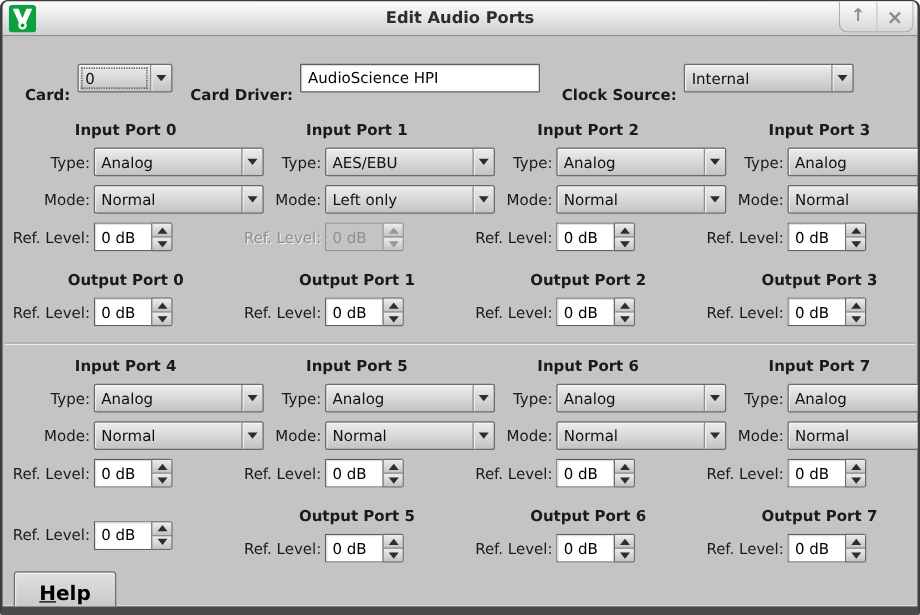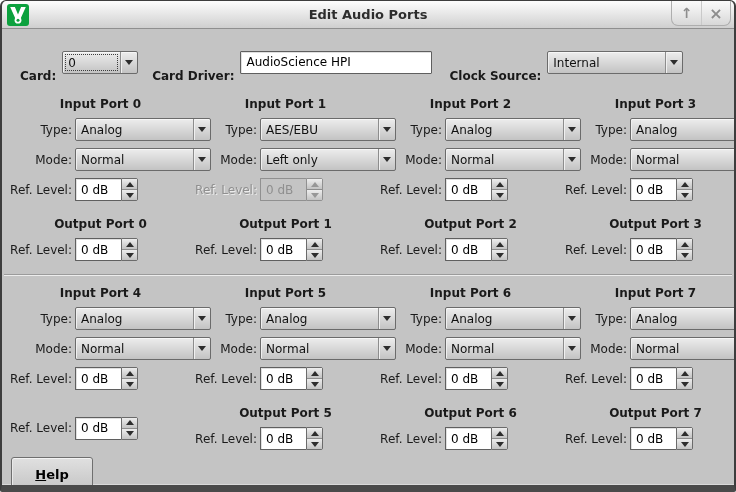--- a/index.html
+++ b/index.html
@@ -104,21 +104,21 @@
   .refrow.disabled .tri-down { border-top-color:#979797; }
   .refrow.disabled .tri-up-s { border-bottom-color:#979797; }
   .hsep { height:0; border-top:1px solid #9b9b9b; border-bottom:1px solid #ededed; margin:13px 2px 0; }
   
   .bottom { display:flex; justify-content:space-between; margin:7px 9px 0; }
   .dlg-btn {
     width:82px; height:34px;
     border:1px solid #6f6f6f; border-radius:3px;
     background:linear-gradient(#e0e0e0,#c5c5c5);
     box-shadow: inset 0 1px 0 #f3f3f3, inset 1px 0 0 #e9e9e9;
-    font-family:"DejaVu Sans", sans-serif; font-size:13px; font-weight:bold; color:#000;
+    font-family:"DejaVu Sans", sans-serif; font-size:16px; font-weight:bold; color:#000;
     cursor:default;
   }
   u { text-decoration:underline; }
 </style>
 </head>
 <body>
 
 <div class="window">
 
   <div class="titlebar">

